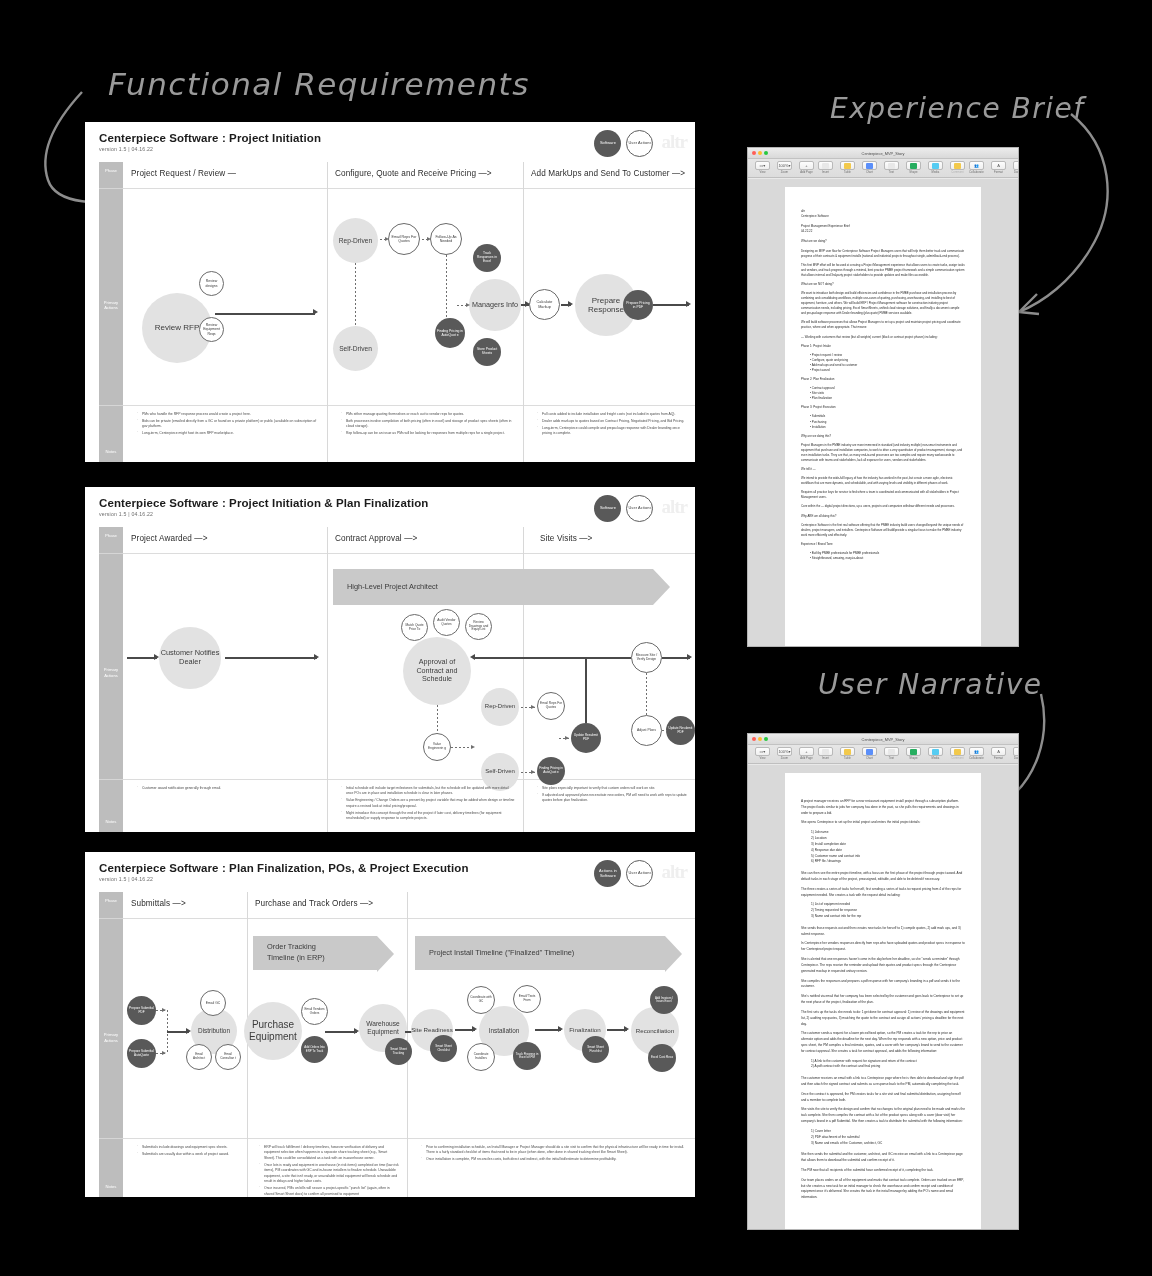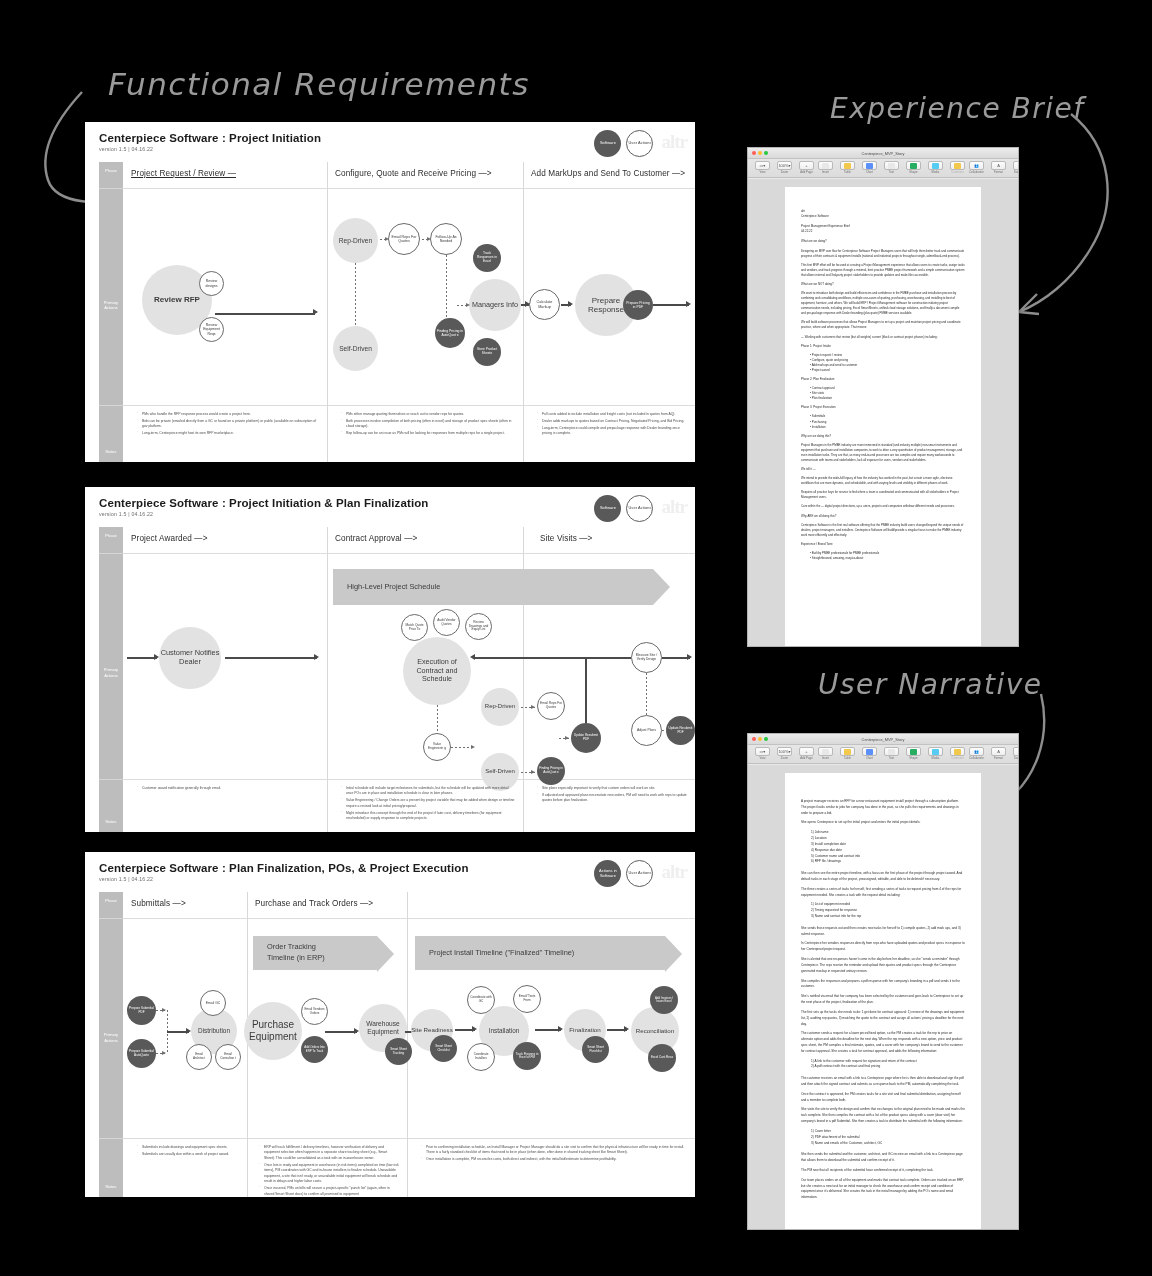--- a/index.html
+++ b/index.html
@@ -243,30 +243,30 @@
 
   <div class="bd-grid">
     <div class="rail">
       <div class="rail-cell rail-phase">Phase</div>
       <div class="rail-cell rail-primary">Primary Actions</div>
       <div class="rail-cell rail-notes">Notes</div>
       <div class="rail-sep" style="top:26px;"></div>
       <div class="rail-sep" style="bottom:56px;"></div>
     </div>
 
-    <div class="lane-head" style="left:38px;width:204px;text-decoration:underline;">Project Request / Review —</div>
+    <div class="lane-head" style="left:38px;width:204px;">Project Request / Review —</div>
     <div class="lane-head" style="left:242px;width:196px;">Configure, Quote and Receive Pricing —&gt;</div>
     <div class="lane-head" style="left:438px;width:172px;">Add MarkUps and Send To Customer —&gt;</div>
 
     <div class="hdiv" style="left:38px;right:0;top:26px;"></div>
     <div class="hdiv" style="left:38px;right:0;bottom:56px;"></div>
     <div class="vdiv" style="left:242px;bottom:0;"></div>
     <div class="vdiv" style="left:438px;bottom:0;"></div>
 
-    <div class="node n-big" style="left:57px;top:103px;width:70px;height:70px;font-size:8px;font-weight:bold;">Review RFP</div>
+    <div class="node n-big" style="left:57px;top:131px;width:70px;height:70px;font-size:8px;">Review RFP</div>
     <div class="node n-white" style="left:114px;top:109px;width:25px;height:25px;font-size:3.5px;padding:2px;">Review designs</div>
     <div class="node n-white" style="left:114px;top:155px;width:25px;height:25px;font-size:3.5px;padding:2px;">Review Equipment Reqs</div>
 
     <div class="conn conn-h" style="left:130px;top:151px;width:100px;"></div>
     <div class="conn-head" style="left:228px;top:147px;"></div>
 
     <div class="node n-big" style="left:248px;top:56px;width:45px;height:45px;font-size:6.6px;">Rep-Driven</div>
     <div class="node n-white" style="left:303px;top:61px;width:32px;height:32px;font-size:3.6px;padding:2px;">Email Reps For Quotes</div>
     <div class="node n-white" style="left:345px;top:61px;width:32px;height:32px;font-size:3.6px;padding:2px;">Follow-Up As Needed</div>
     <div class="dots-h" style="left:295px;top:77px;width:8px;"></div>
@@ -345,29 +345,29 @@
 
     <div class="lane-head" style="left:38px;width:204px;">Project Awarded —&gt;</div>
     <div class="lane-head" style="left:242px;width:196px;">Contract Approval —&gt;</div>
     <div class="lane-head" style="left:447px;width:172px;">Site Visits —&gt;</div>
 
     <div class="hdiv" style="left:38px;right:0;top:26px;"></div>
     <div class="hdiv" style="left:38px;right:0;bottom:52px;"></div>
     <div class="vdiv" style="left:242px;bottom:0;"></div>
     <div class="vdiv" style="left:438px;bottom:0;"></div>
 
-    <div class="banner" style="left:248px;top:42px;width:320px;height:36px;">High-Level  Project Schedule</div>
+    <div class="banner" style="left:248px;top:42px;width:320px;height:36px;">High-Level  Project Architect</div>
 
     <div class="conn conn-h" style="left:42px;top:130px;width:30px;"></div>
     <div class="conn-head" style="left:69px;top:126.5px;"></div>
     <div class="node n-big" style="left:74px;top:100px;width:62px;height:62px;font-size:7.4px;">Customer Notifies Dealer</div>
     <div class="conn conn-h" style="left:140px;top:130px;width:92px;"></div>
     <div class="conn-head" style="left:229px;top:126.5px;"></div>
 
-    <div class="node n-big" style="left:318px;top:110px;width:68px;height:68px;font-size:7.2px;padding:4px;">Execution of Contract and Schedule</div>
+    <div class="node n-big" style="left:318px;top:110px;width:68px;height:68px;font-size:7.2px;padding:4px;">Approval of Contract and Schedule</div>
     <div class="node n-white" style="left:316px;top:87px;width:27px;height:27px;font-size:3.2px;padding:2px;">Match Quote Price To</div>
     <div class="node n-white" style="left:348px;top:82px;width:27px;height:27px;font-size:3.2px;padding:2px;">Audit Vendor Quotes</div>
     <div class="node n-white" style="left:380px;top:86px;width:27px;height:27px;font-size:3.2px;padding:2px;">Review Drawings and Equip List</div>
 
     <div class="dots-v" style="left:352px;top:178px;height:30px;"></div>
     <div class="node n-white" style="left:338px;top:206px;width:28px;height:28px;font-size:3.2px;padding:2px;">Value Engineerin g</div>
     <div class="dots-h" style="left:366px;top:220px;width:24px;"></div>
     <div class="dhead" style="left:386px;top:217.5px;"></div>
 
     <div class="node n-big" style="left:396px;top:161px;width:38px;height:38px;font-size:6px;">Rep-Driven</div>

